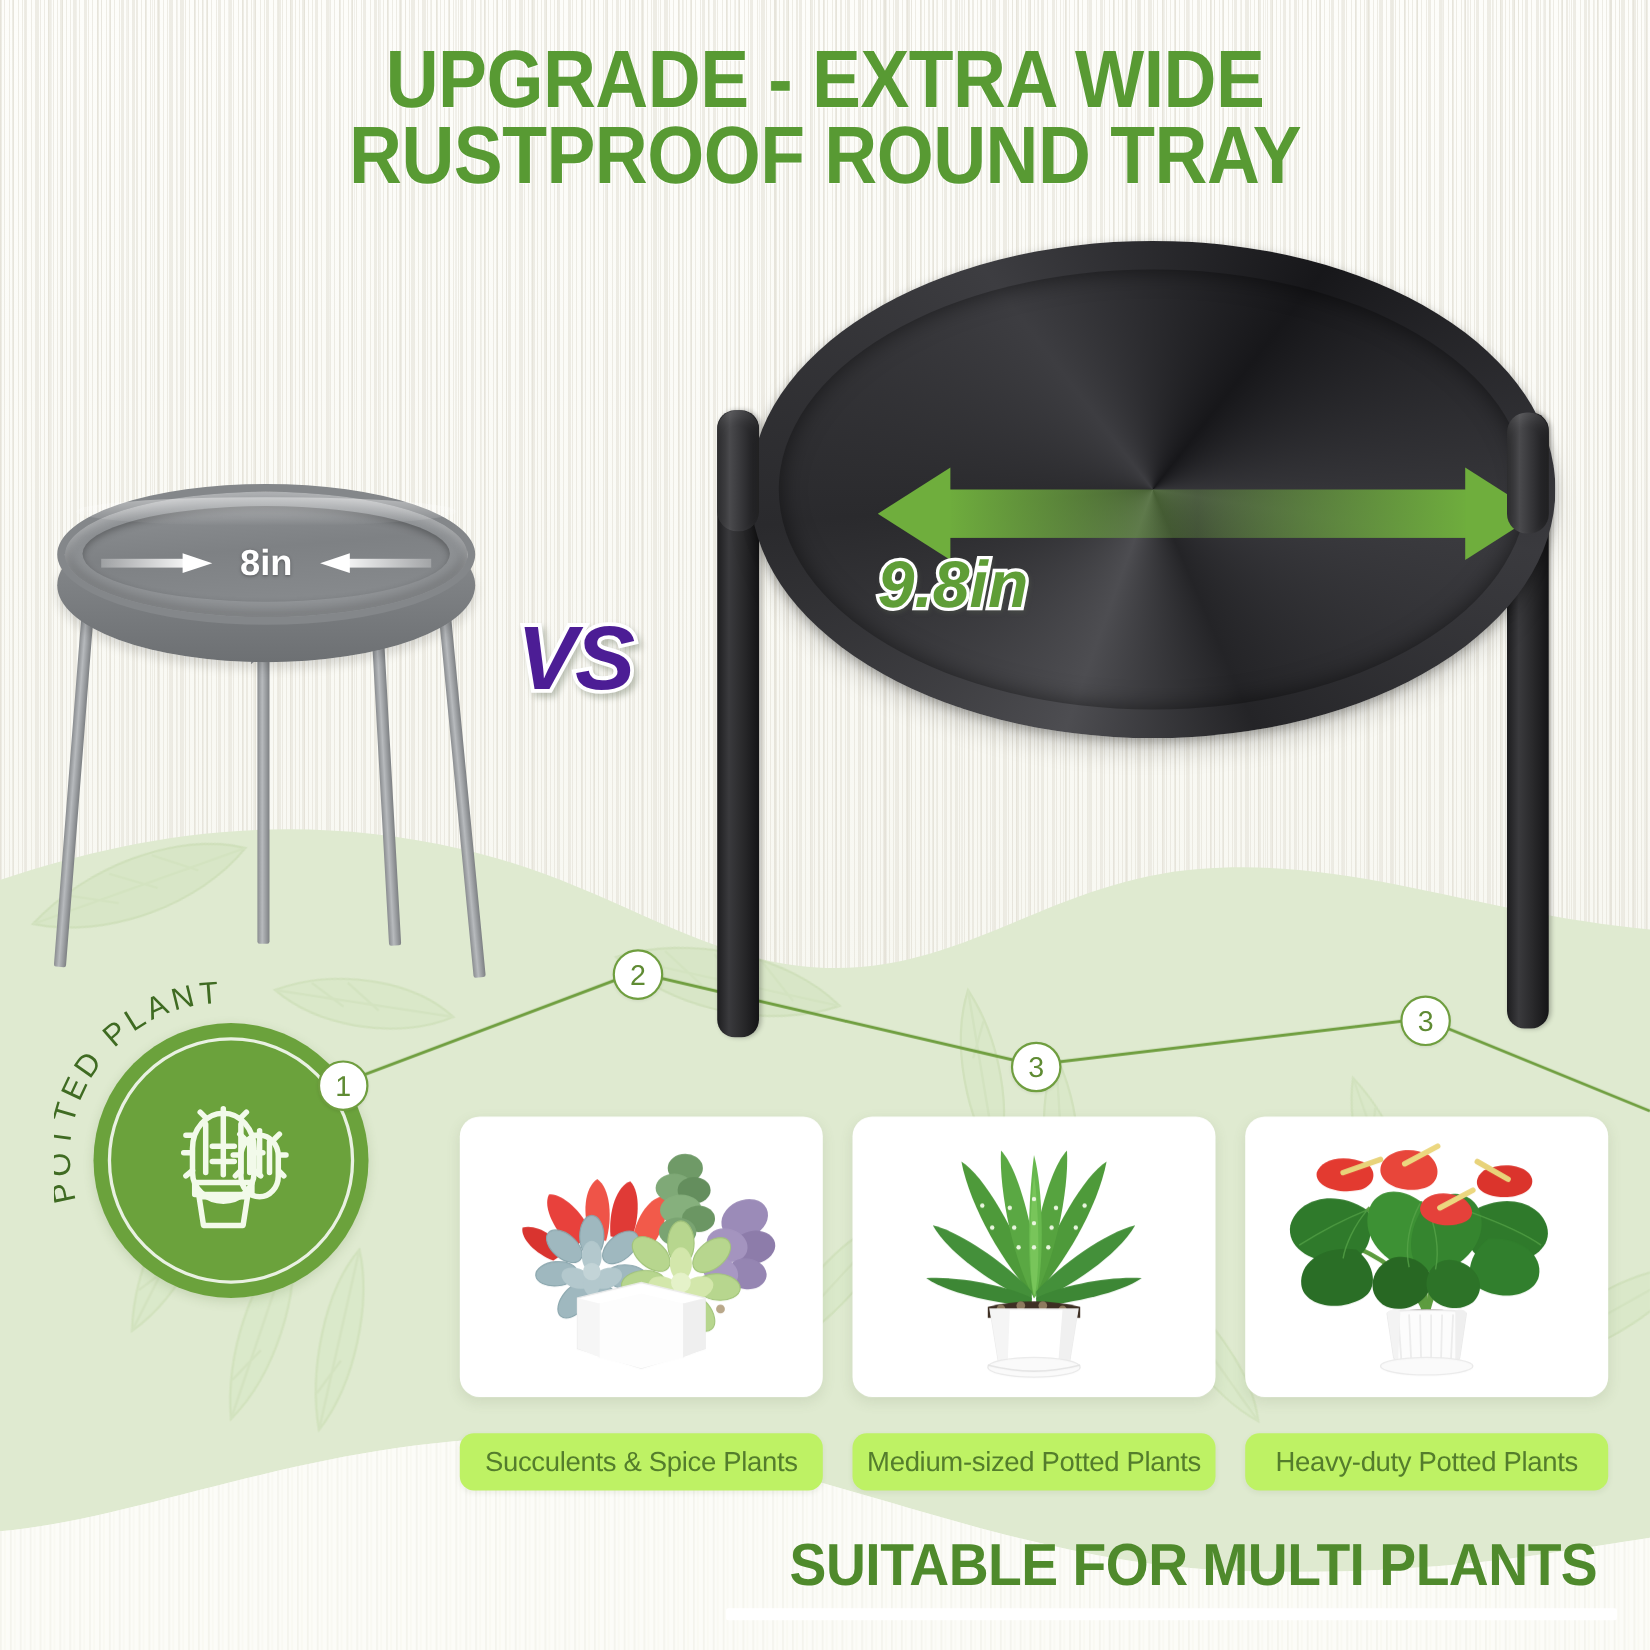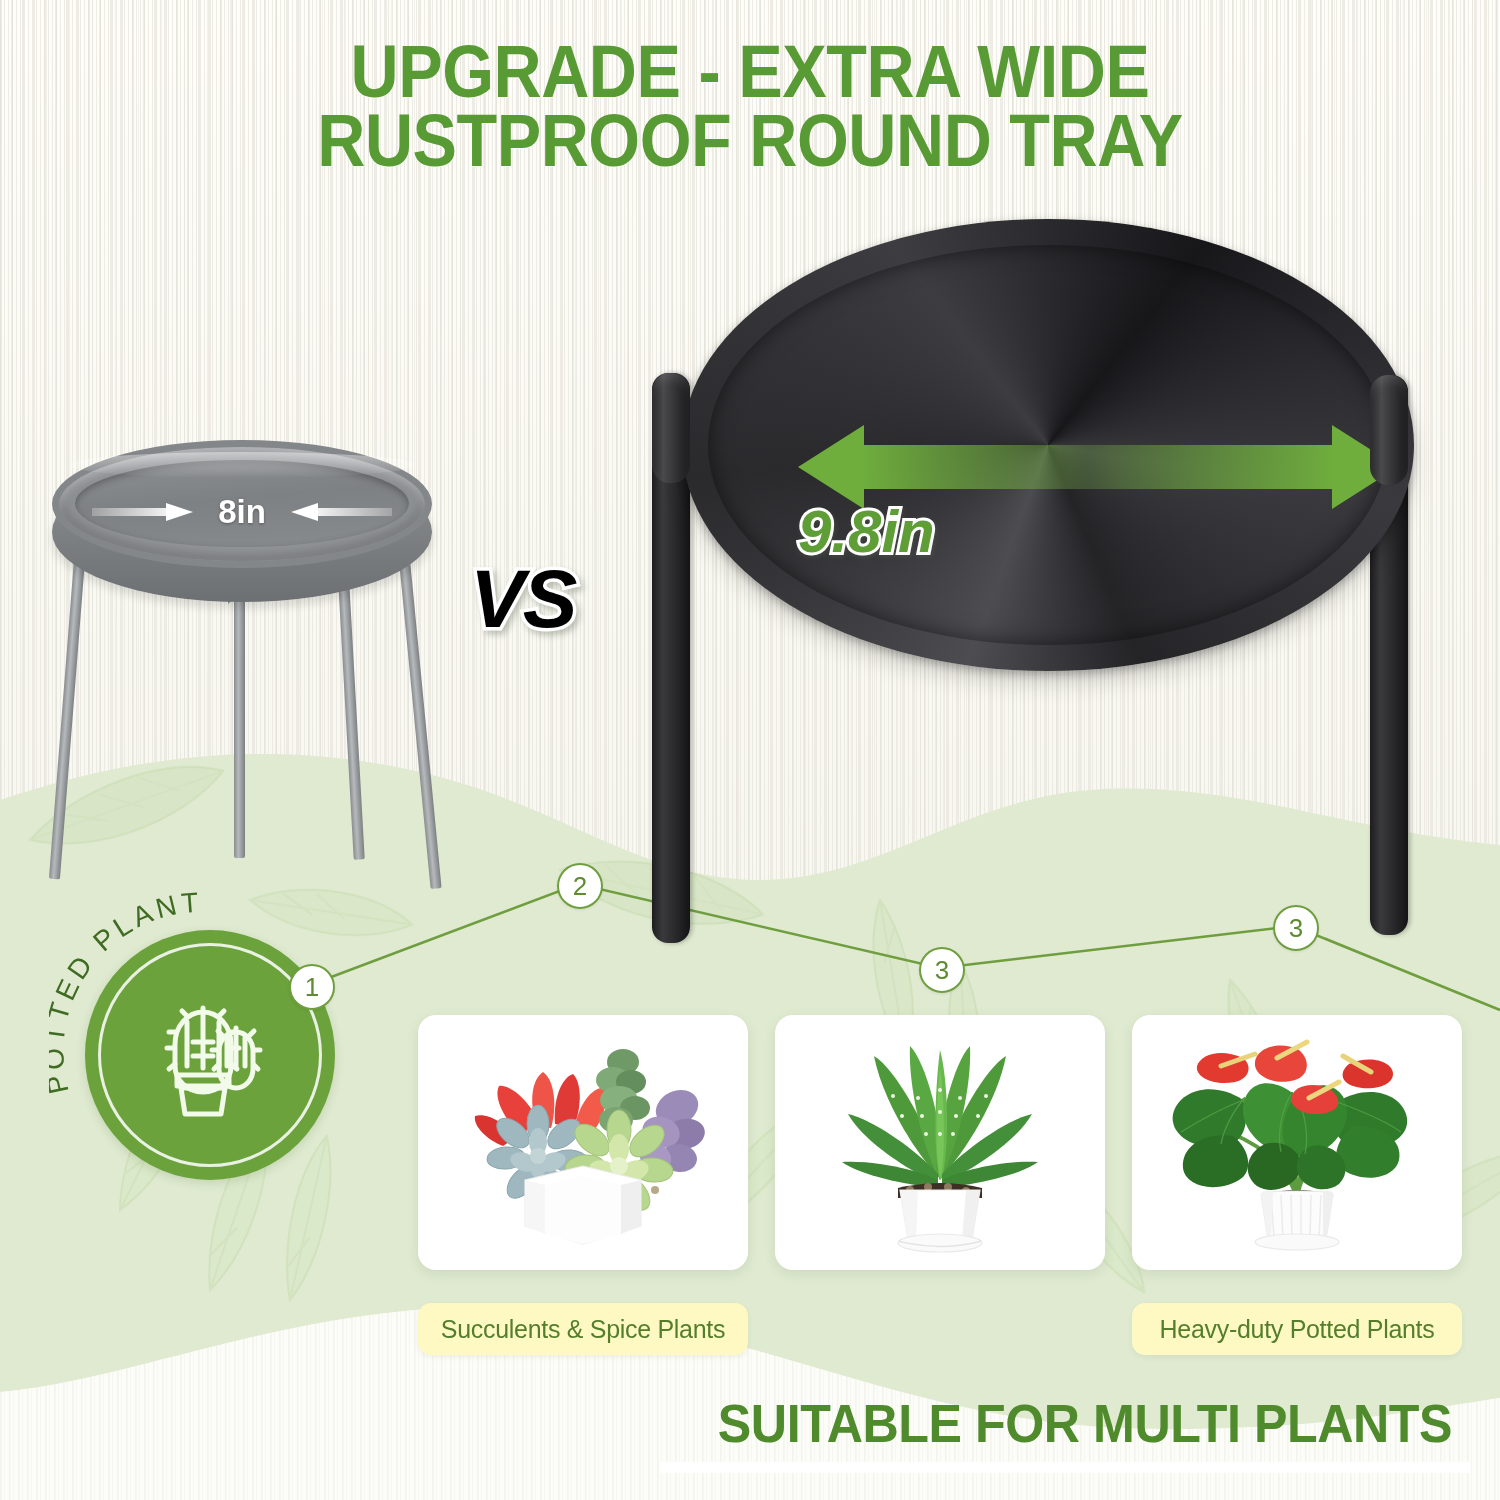--- a/index.html
+++ b/index.html
@@ -78,21 +78,21 @@
   .wm-left .shaft{left:0;width:86px;background:linear-gradient(90deg,rgba(255,255,255,.25),#fff);}
   .wm-left .head{right:0;border-left:27px solid #fff;}
   .wm-right{width:112px;}
   .wm-right .shaft{right:0;width:86px;background:linear-gradient(270deg,rgba(255,255,255,.25),#fff);}
   .wm-right .head{left:0;border-right:27px solid #fff;}
   .wm-label{color:#fff;font-weight:bold;font-size:33px;padding:0 9px;text-shadow:0 1px 3px rgba(0,0,0,.35);}
 
   
   .vs{
     position:absolute;left:470px;top:552px;
-    font-size:82px;font-weight:bold;color:#000000;
+    font-size:82px;font-weight:bold;color:#4c1d95;
     font-style:italic;letter-spacing:-2px;
     -webkit-text-stroke:7px #ffffff;
     paint-order:stroke fill;
     filter:drop-shadow(3px 4px 3px rgba(120,130,110,.45));
   }
 
   
   .big-stand{position:absolute;left:640px;top:225px;width:800px;height:720px;}
   .bs-leg{position:absolute;border-radius:16px;
     background:linear-gradient(90deg,#1d1d1f 0%,#3a3a3d 28%,#2a2a2c 60%,#141416 100%);
@@ -185,21 +185,21 @@
     box-shadow:0 1px 3px rgba(0,0,0,.08);
   }
 
   
   .card{
     position:absolute;width:330px;height:255px;border-radius:18px;background:#fff;
     box-shadow:0 4px 12px rgba(90,110,70,.13);
     display:flex;align-items:center;justify-content:center;overflow:hidden;
   }
   .cap{
-    position:absolute;width:330px;height:52px;border-radius:13px;background:#fef9c3;
+    position:absolute;width:330px;height:52px;border-radius:13px;background:#bef264;
     display:flex;align-items:center;justify-content:center;
     color:#547d2c;font-size:25px;letter-spacing:-.3px;
     box-shadow:0 2px 5px rgba(110,130,90,.10);
   }
   .c1{left:418px;} .c2{left:775px;} .c3{left:1132px;text-align:right;}
 
   
   .banner{
     position:absolute;left:0;right:48px;top:1392px;text-align:right;
     color:#4f8a2c;font-weight:bold;font-size:54px;letter-spacing:-.5px;
@@ -592,18 +592,19 @@
         </g>
         <path d="M114,166 C114,162 126,161 126,165 L124,208 C122,208 120,207 120,206 Z" fill="#f3f3f3"></path>
         <path d="M176,165 C176,161 186,162 186,166 L180,206 C180,207 178,208 176,208 Z" fill="#efefef"></path>
       </g>
 
       <ellipse cx="150" cy="214" rx="42" ry="8" fill="#fafafa" stroke="#eaeaea" stroke-width="1.2"></ellipse>
     </svg>
   </div>
 
   <div class="cap c1" style="top:1303px">Succulents &amp; Spice Plants</div>
+  <div class="cap c2" style="top:1303px">Medium-sized Potted Plants</div>
   <div class="cap c3" style="top:1303px">Heavy-duty Potted Plants</div>
 
   <div class="banner">SUITABLE FOR MULTI PLANTS</div>
   <div class="banner-underline"></div>
 
 </div>
 
 </body></html>

